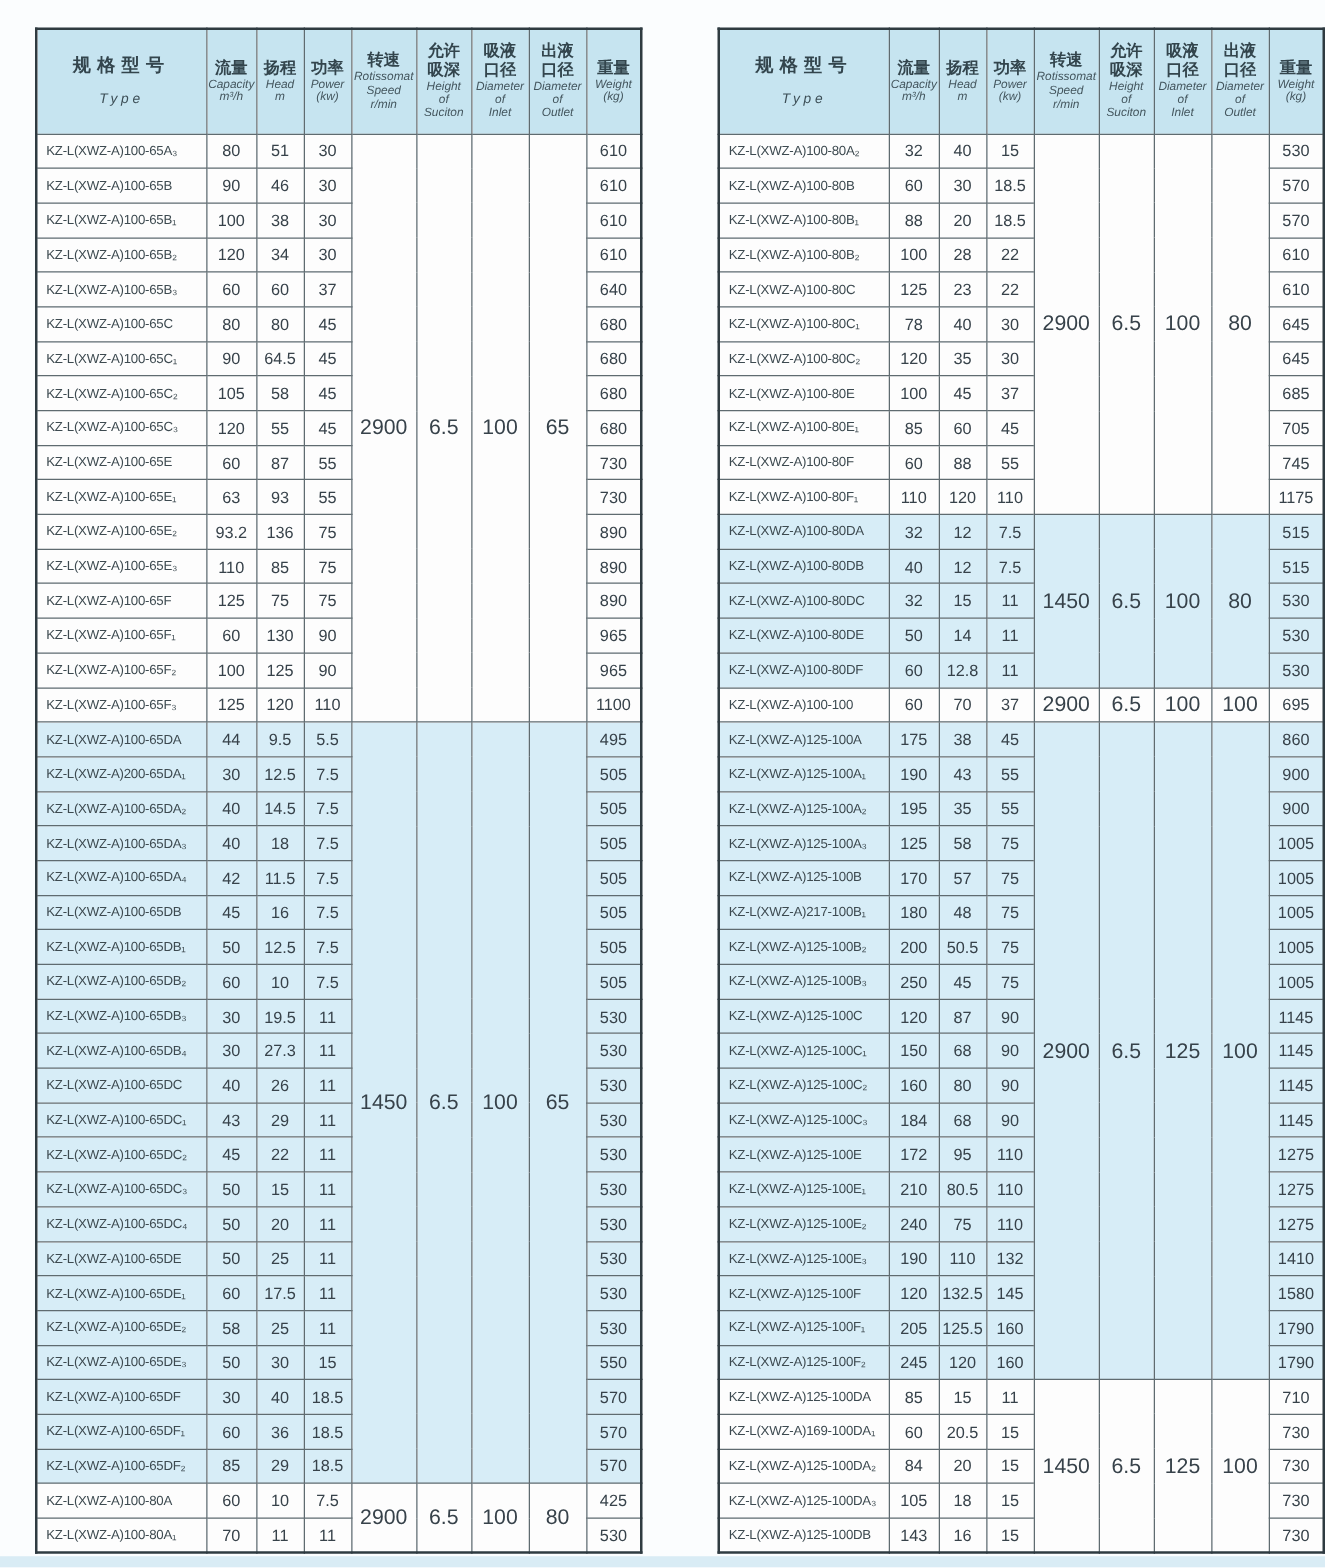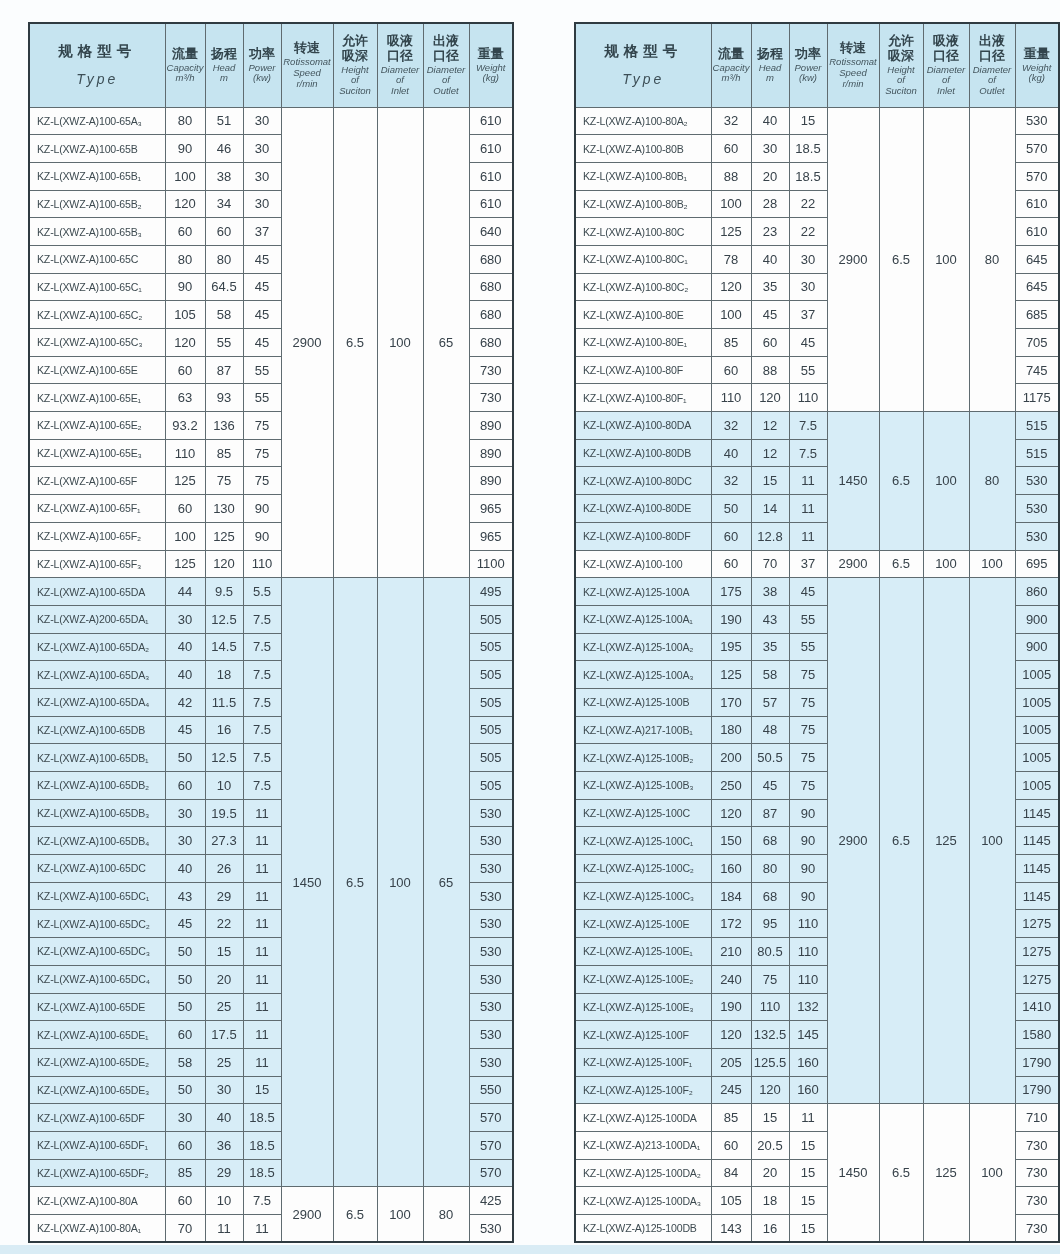--- a/index.html
+++ b/index.html
@@ -20,29 +20,29 @@
     border: 1px solid #5f6b70;
     text-align: center; vertical-align: middle;
     overflow: hidden; white-space: nowrap;
   }
   .spec-table thead tr { height: 84px; }
   .spec-table tbody tr { height: 27.7px; }
   .spec-table thead th { background: #c6e4f0; color: #37474f; font-weight: normal; }
   .hz { font-size: 13px; font-weight: bold; line-height: 1.15; color: #33454d; }
   .he { font-size: 9.5px; line-height: 1.12; color: #44565e; margin-top: 1px; font-style: italic; }
   th.type-th .hz { font-size: 14.5px; letter-spacing: 5px; margin-bottom: 12px; }
-  th.type-th .he { font-size: 14px; letter-spacing: 3px; color: #3c4e56; }
+  th.type-th .he { font-size: 11px; letter-spacing: 3px; color: #3c4e56; }
   tr.white td { background: #fdfdfd; }
   tr.band td { background: #d7edf7; }
   td.type-cell {
     text-align: left; padding-left: 7px;
     font-size: 10.6px; color: #3d4a50; letter-spacing: -0.2px;
   }
   td.num { font-size: 13px; color: #37424a; }
-  td.merge { font-size: 13px; }
+  td.merge { font-size: 17px; }
   .bottom-strip {
     position: absolute; left: 0; right: 0; bottom: 0; height: 9px;
     background: #d9ecf5;
   }
 </style>
 </head>
 <body>
 
 <div class="page">
   <div class="tables-wrap">
@@ -831,21 +831,21 @@
               <td class="num">85</td>
               <td class="num">15</td>
               <td class="num">11</td>
               <td class="num merge" rowspan="5">1450</td>
               <td class="num merge" rowspan="5">6.5</td>
               <td class="num merge" rowspan="5">125</td>
               <td class="num merge" rowspan="5">100</td>
               <td class="num">710</td>
             </tr>
             <tr class="white">
-              <td class="type-cell">KZ-L(XWZ-A)213-100DA₁</td>
+              <td class="type-cell">KZ-L(XWZ-A)169-100DA₁</td>
               <td class="num">60</td>
               <td class="num">20.5</td>
               <td class="num">15</td>
               <td class="num">730</td>
             </tr>
             <tr class="white">
               <td class="type-cell">KZ-L(XWZ-A)125-100DA₂</td>
               <td class="num">84</td>
               <td class="num">20</td>
               <td class="num">15</td>

